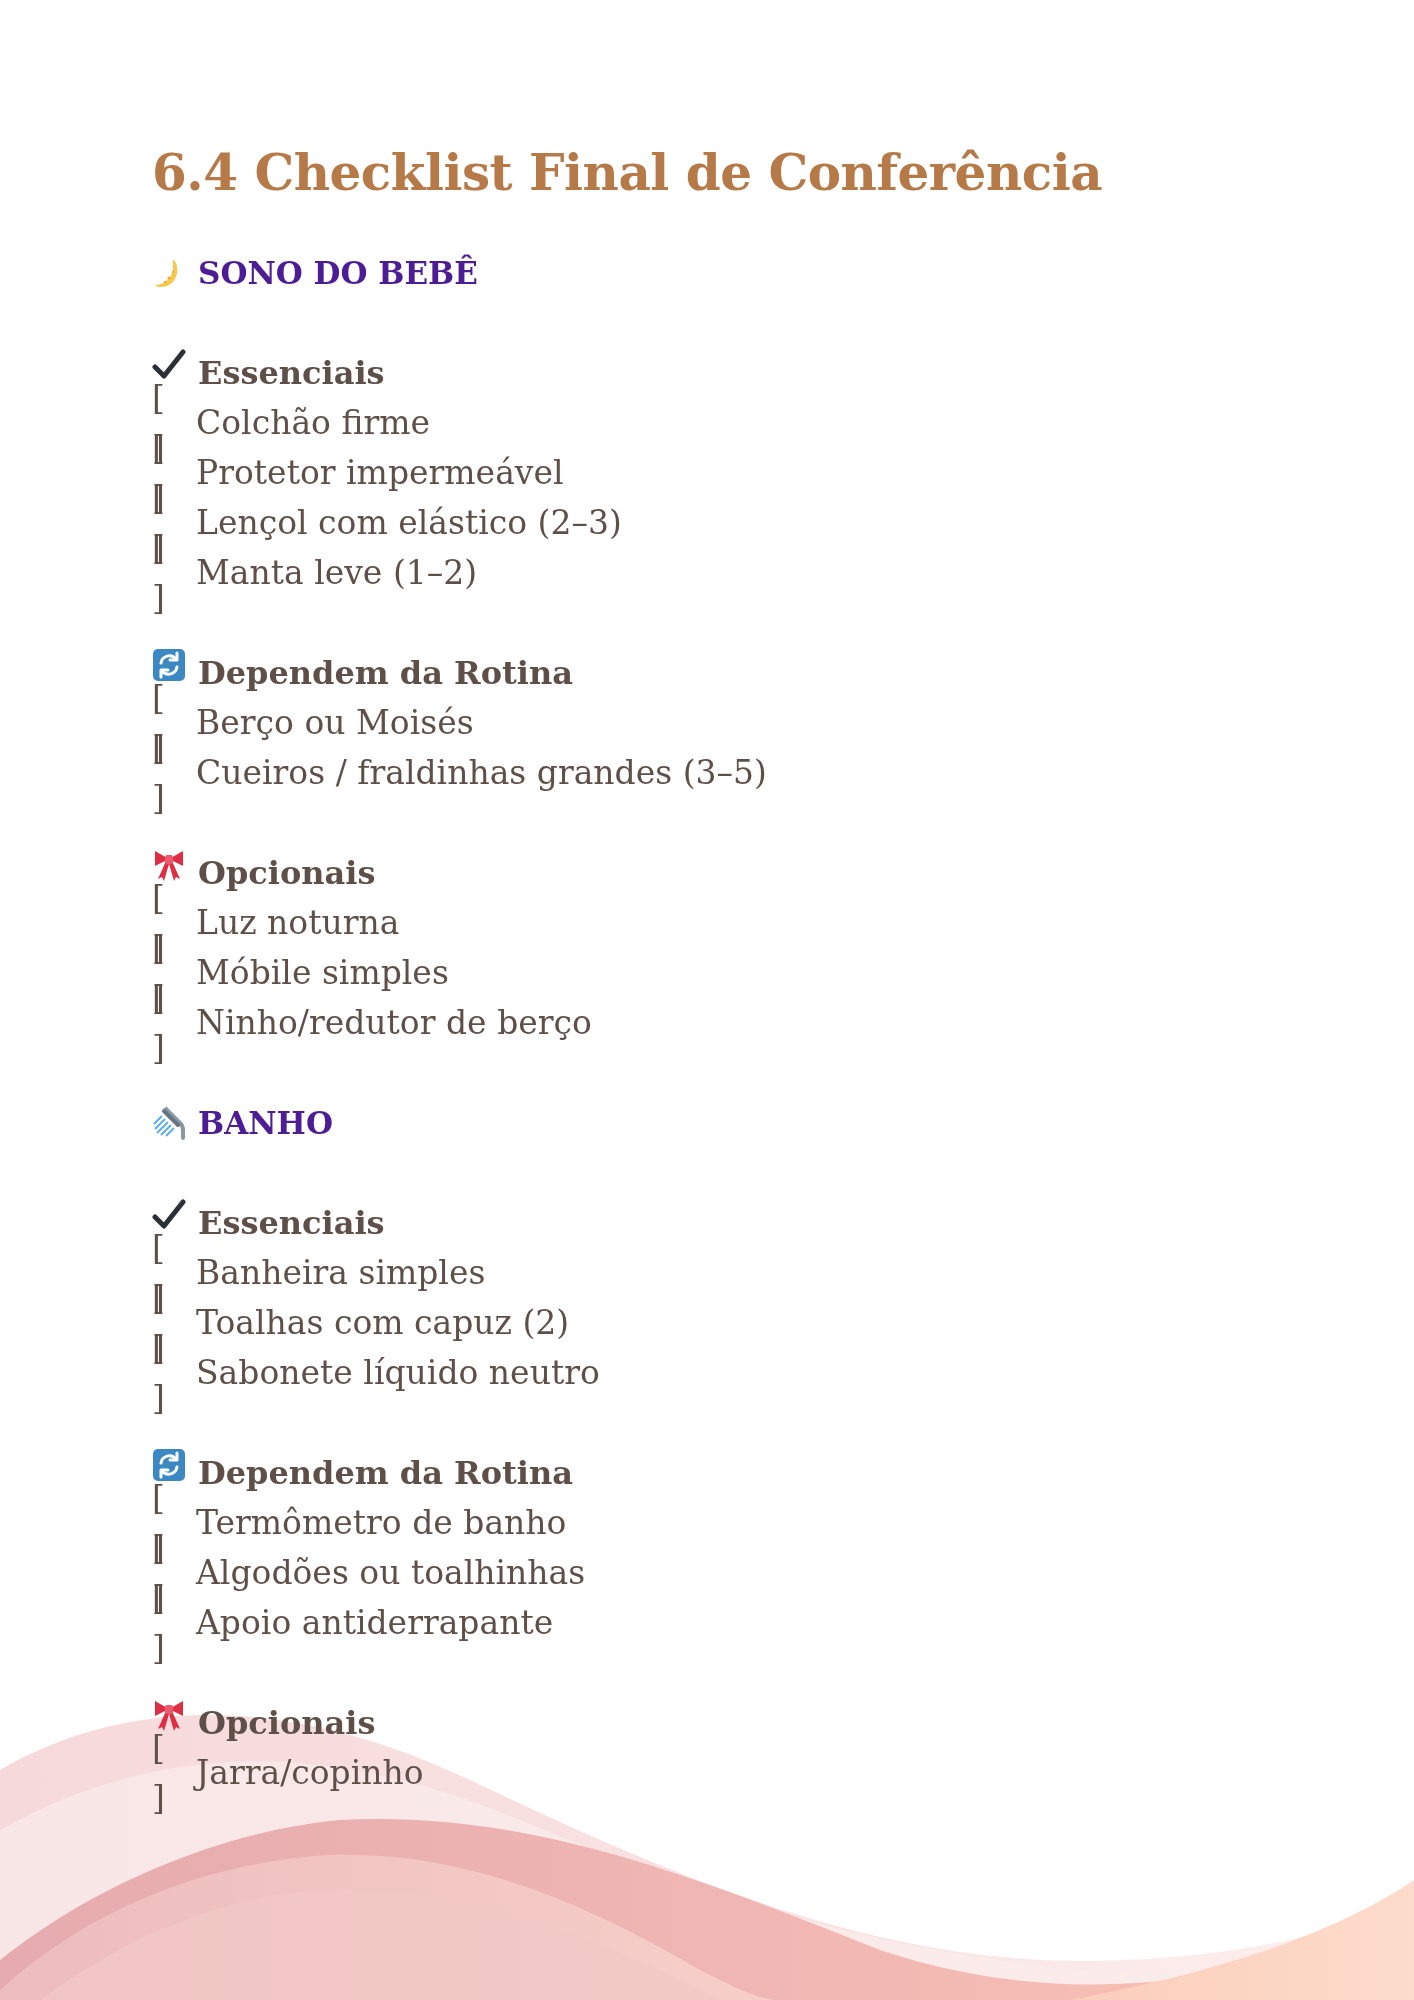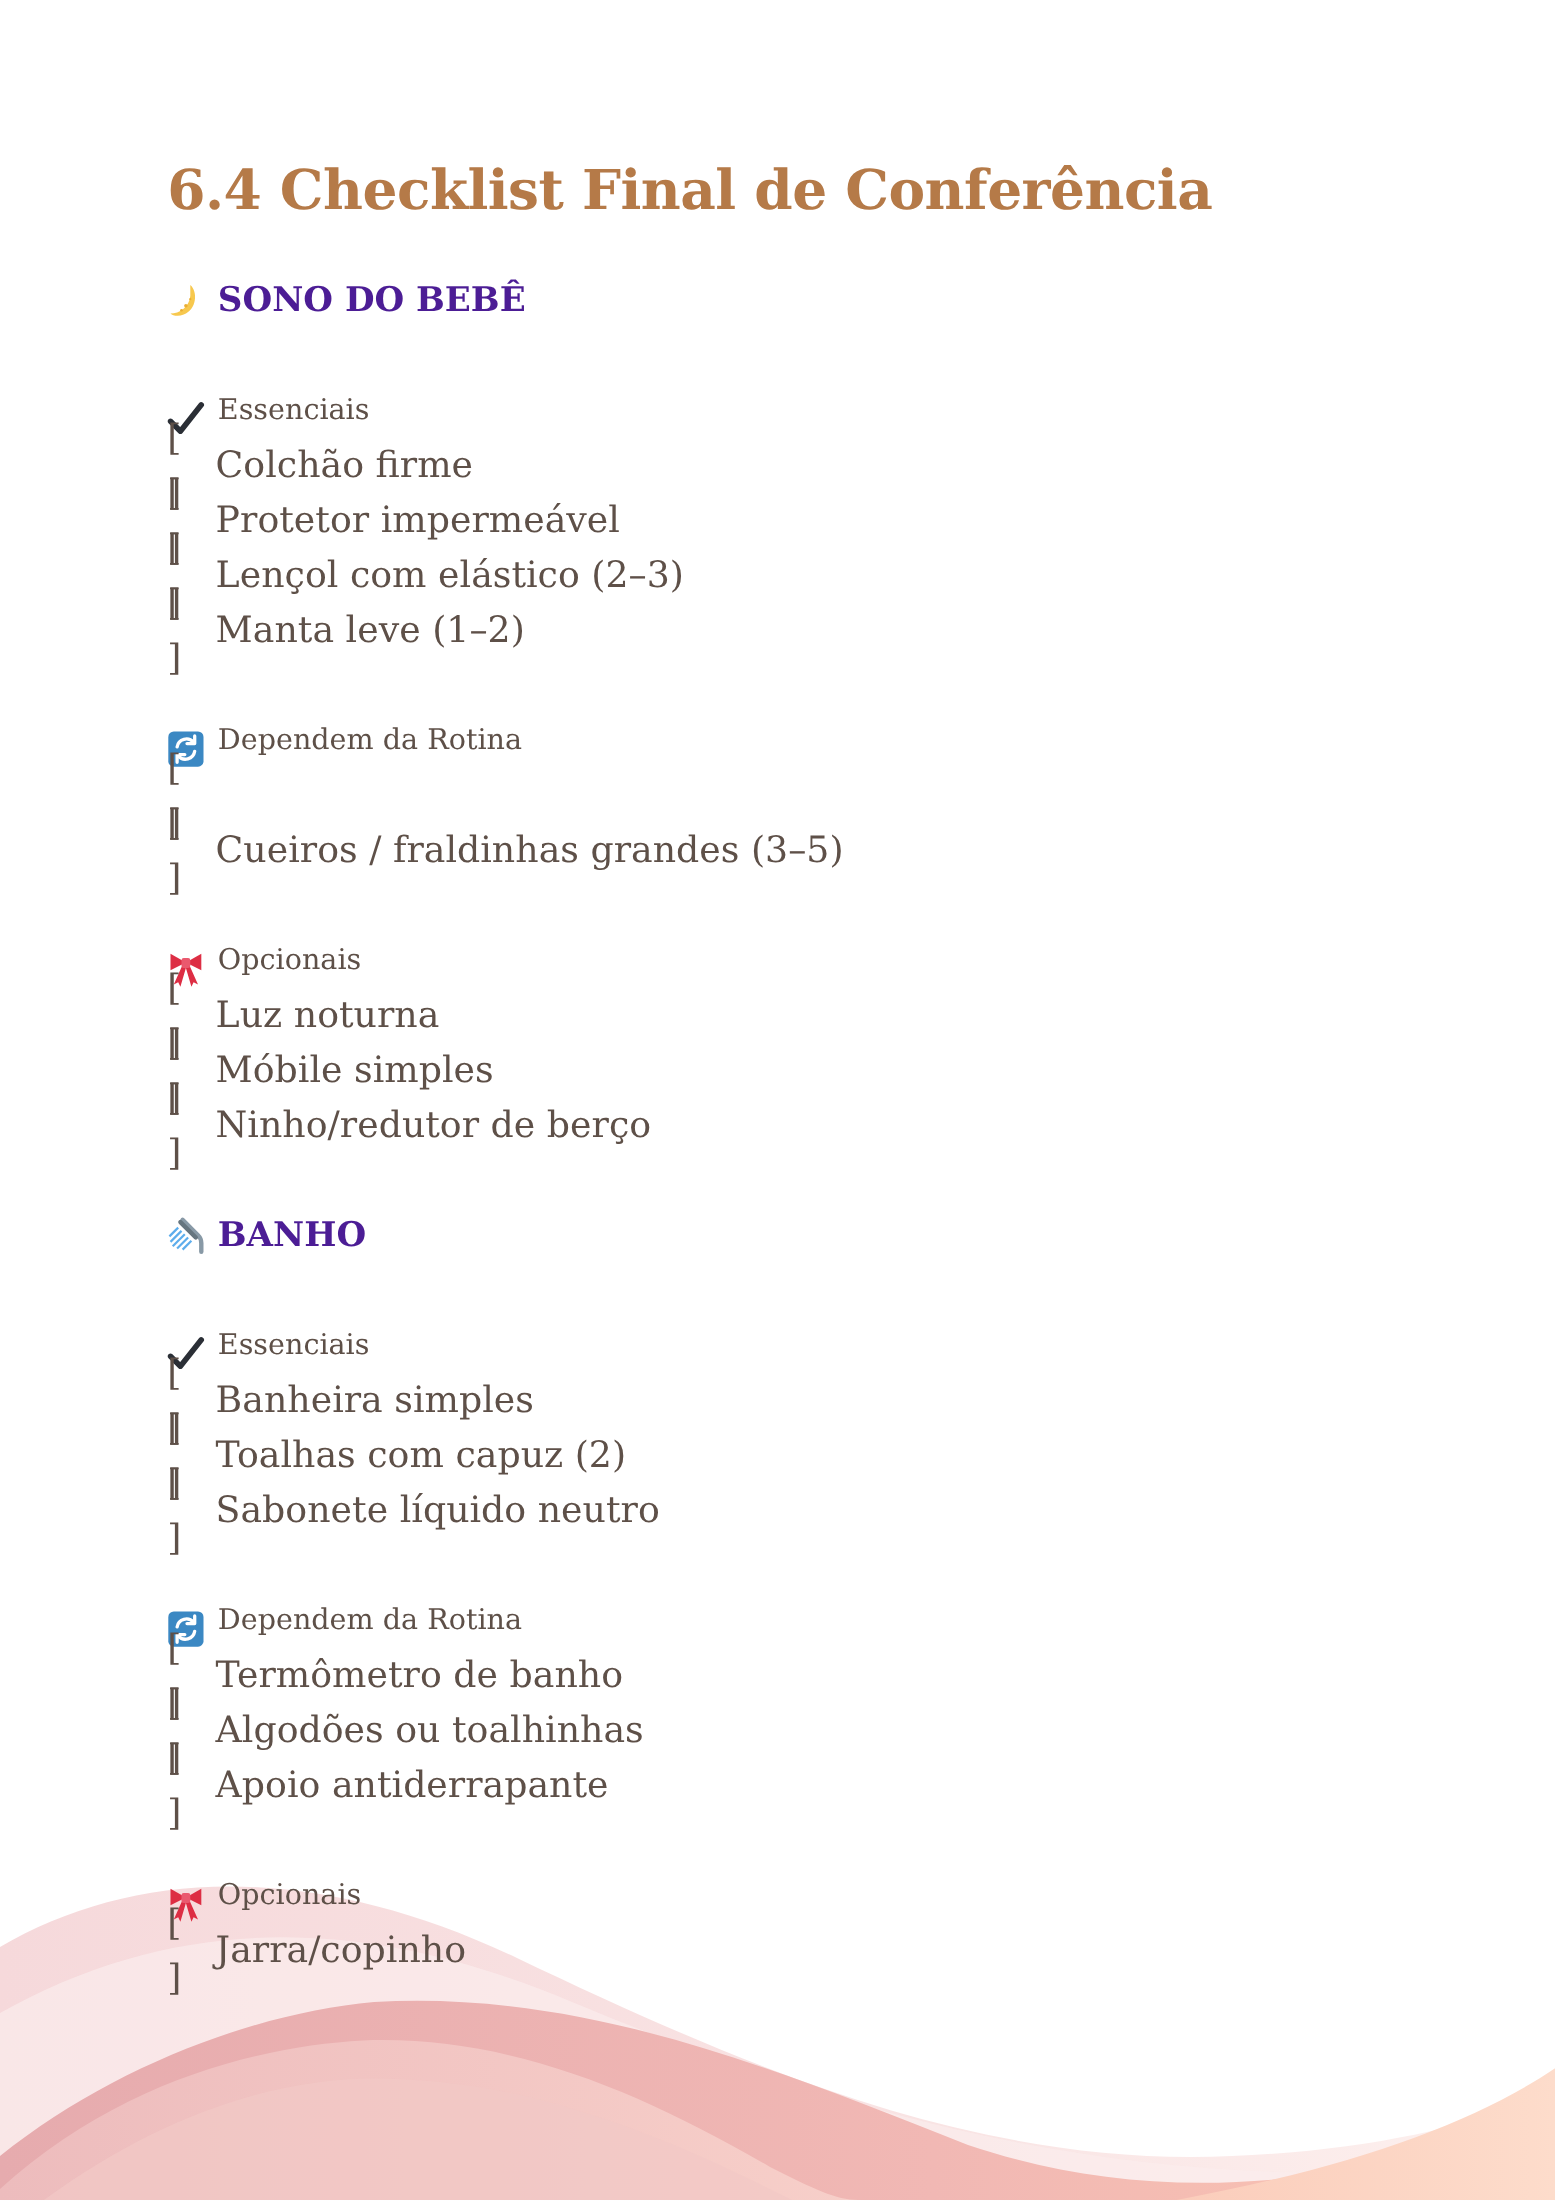--- a/index.html
+++ b/index.html
@@ -53,23 +53,23 @@
     color: #4c1d95;
     line-height: 50px;
     height: 50px;
     margin: 0;
   }
   .group {
     margin-top: 50px;
   }
   .group-head {
     display: flex;
-    align-items: flex-end;
-    font-size: 26px;
-    font-weight: normal;
+    align-items: flex-start;
+    font-size: 32px;
+    font-weight: bold;
     color: #5E5048;
     height: 50px;
     line-height: 50px;
   }
   .icon {
     display: inline-flex;
     align-items: center;
     justify-content: center;
     width: 34px;
     height: 34px;
@@ -185,20 +185,21 @@
               <path d="M9,15 A8.5,8.5 0 0 1 24,11" fill="none" stroke="#fff" stroke-width="3" stroke-linecap="round"></path>
               <path d="M25,5 L25,12 L18,12" fill="none" stroke="#fff" stroke-width="3" stroke-linecap="round" stroke-linejoin="round"></path>
               <path d="M25,19 A8.5,8.5 0 0 1 10,23" fill="none" stroke="#fff" stroke-width="3" stroke-linecap="round"></path>
               <path d="M9,29 L9,22 L16,22" fill="none" stroke="#fff" stroke-width="3" stroke-linecap="round" stroke-linejoin="round"></path>
             </svg>
           </span>
           <span>Dependem da Rotina</span>
         </div>
         <div class="item">
             <span class="box">[ ]</span>
+            <span>Berço ou Moisés</span>
           </div>
         <div class="item">
             <span class="box">[ ]</span>
             <span>Cueiros / fraldinhas grandes (3–5)</span>
           </div>
       </div>
 
       <div class="group">
         <div class="group-head">
           <span class="icon">

